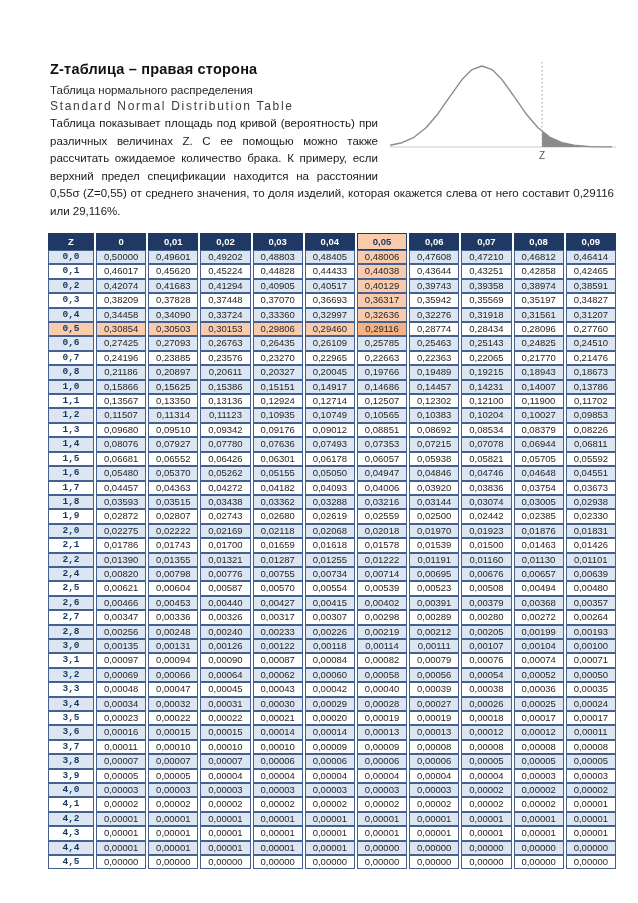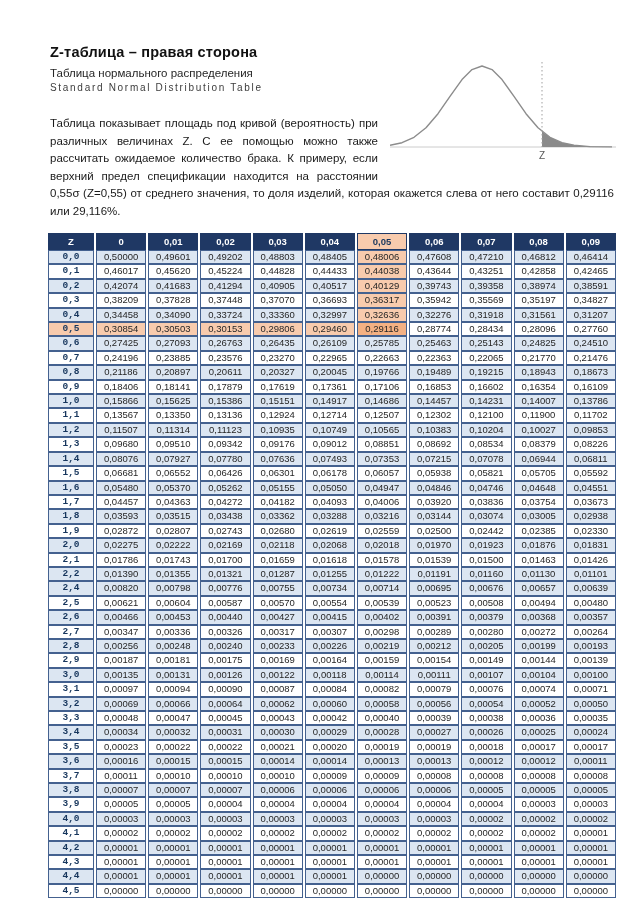--- a/index.html
+++ b/index.html
@@ -6,25 +6,25 @@
   body{
     width:638px;height:903px;background:#ffffff;
     font-family:"Liberation Sans", sans-serif;color:#1a1a1a;
     overflow:hidden;
   }
   .page{padding:44px 20px 0 46px;}
   .curve-fig{
     float:right;width:228px;height:124px;margin:0 0 6px 12px;
   }
   h1.doc-title{
-    font-size:14.5px;font-weight:bold;color:#111111;margin:0 0 7px 4px;
+    font-size:14.5px;font-weight:bold;color:#111111;margin:17px 0 7px 4px;
     letter-spacing:0.2px;
   }
   .sub-ru{font-size:11.5px;color:#262626;margin:0 0 3px 4px;}
-  .sub-en{font-size:10px;color:#3d3d3d;letter-spacing:1.7px;margin:0 0 22px 4px;}
+  .sub-en{font-size:12px;color:#3d3d3d;letter-spacing:1.7px;margin:0 0 2px 4px;}
   .intro{
     font-size:11.5px;line-height:17.5px;text-align:justify;
     color:#1a1a1a;margin:0 4px 13px 4px;
   }
   table.ztable{
     width:572px;table-layout:fixed;
     border-collapse:separate;border-spacing:2px 0;
     font-size:9.5px;margin:0;
   }
   .ztable col.zcol{width:46px;}
@@ -208,33 +208,20 @@
           <td>0,20897</td>
           <td>0,20611</td>
           <td>0,20327</td>
           <td>0,20045</td>
           <td>0,19766</td>
           <td>0,19489</td>
           <td>0,19215</td>
           <td>0,18943</td>
           <td>0,18673</td>
         </tr>
-        <tr>
-          <td class="zcell">0,9</td>
-          <td>0,18406</td>
-          <td>0,18141</td>
-          <td>0,17879</td>
-          <td>0,17619</td>
-          <td>0,17361</td>
-          <td>0,17106</td>
-          <td>0,16853</td>
-          <td>0,16602</td>
-          <td>0,16354</td>
-          <td>0,16109</td>
-        </tr>
         <tr class="alt">
           <td class="zcell">1,0</td>
           <td>0,15866</td>
           <td>0,15625</td>
           <td>0,15386</td>
           <td>0,15151</td>
           <td>0,14917</td>
           <td>0,14686</td>
           <td>0,14457</td>
           <td>0,14231</td>
@@ -455,33 +442,20 @@
           <td>0,00248</td>
           <td>0,00240</td>
           <td>0,00233</td>
           <td>0,00226</td>
           <td>0,00219</td>
           <td>0,00212</td>
           <td>0,00205</td>
           <td>0,00199</td>
           <td>0,00193</td>
         </tr>
-        <tr>
-          <td class="zcell">2,9</td>
-          <td>0,00187</td>
-          <td>0,00181</td>
-          <td>0,00175</td>
-          <td>0,00169</td>
-          <td>0,00164</td>
-          <td>0,00159</td>
-          <td>0,00154</td>
-          <td>0,00149</td>
-          <td>0,00144</td>
-          <td>0,00139</td>
-        </tr>
         <tr class="alt">
           <td class="zcell">3,0</td>
           <td>0,00135</td>
           <td>0,00131</td>
           <td>0,00126</td>
           <td>0,00122</td>
           <td>0,00118</td>
           <td>0,00114</td>
           <td>0,00111</td>
           <td>0,00107</td>

